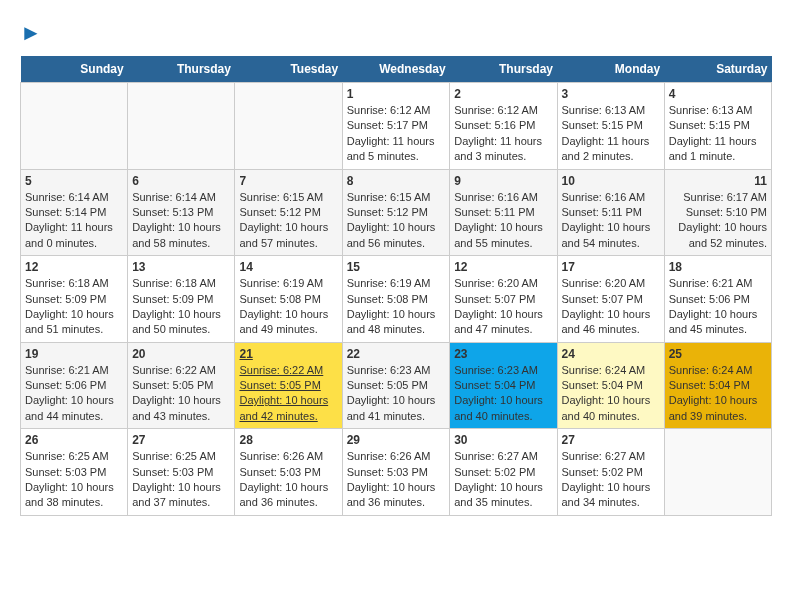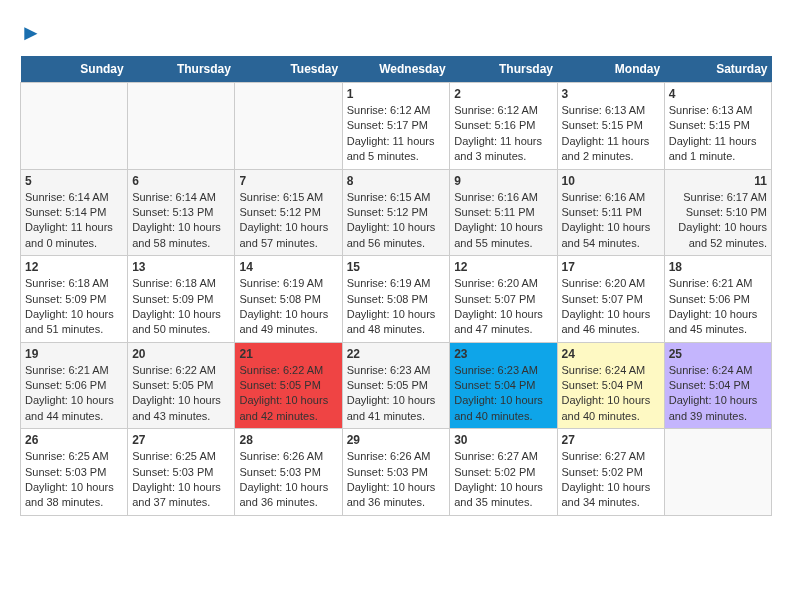--- a/index.html
+++ b/index.html
@@ -268,21 +268,21 @@
 Daylight: 10 hours
 and 44 minutes.</div>
         </td>
         <td style="background: rgb(245, 245, 245);">
           <div class="day-num">20</div>
           <div class="day-info" style="white-space: pre-line;">Sunrise: 6:22 AM
 Sunset: 5:05 PM
 Daylight: 10 hours
 and 43 minutes.</div>
         </td>
-        <td style="background: #ef4444;">
+        <td style="background: #fde047; text-decoration: underline;">
           <div class="day-num">21</div>
           <div class="day-info" style="white-space: pre-line;">Sunrise: 6:22 AM
 Sunset: 5:05 PM
 Daylight: 10 hours
 and 42 minutes.</div>
         </td>
         <td style="background: rgb(245, 245, 245);">
           <div class="day-num">22</div>
           <div class="day-info" style="white-space: pre-line;">Sunrise: 6:23 AM
 Sunset: 5:05 PM
@@ -296,21 +296,21 @@
 Daylight: 10 hours
 and 40 minutes.</div>
         </td>
         <td style="background: #fef9c3;">
           <div class="day-num">24</div>
           <div class="day-info" style="white-space: pre-line;">Sunrise: 6:24 AM
 Sunset: 5:04 PM
 Daylight: 10 hours
 and 40 minutes.</div>
         </td>
-        <td style="background: #c4b5fd;">
+        <td style="background: #eab308;">
           <div class="day-num">25</div>
           <div class="day-info" style="white-space: pre-line;">Sunrise: 6:24 AM
 Sunset: 5:04 PM
 Daylight: 10 hours
 and 39 minutes.</div>
         </td>
       </tr>
       <tr>
         <td>
           <div class="day-num">26</div>

